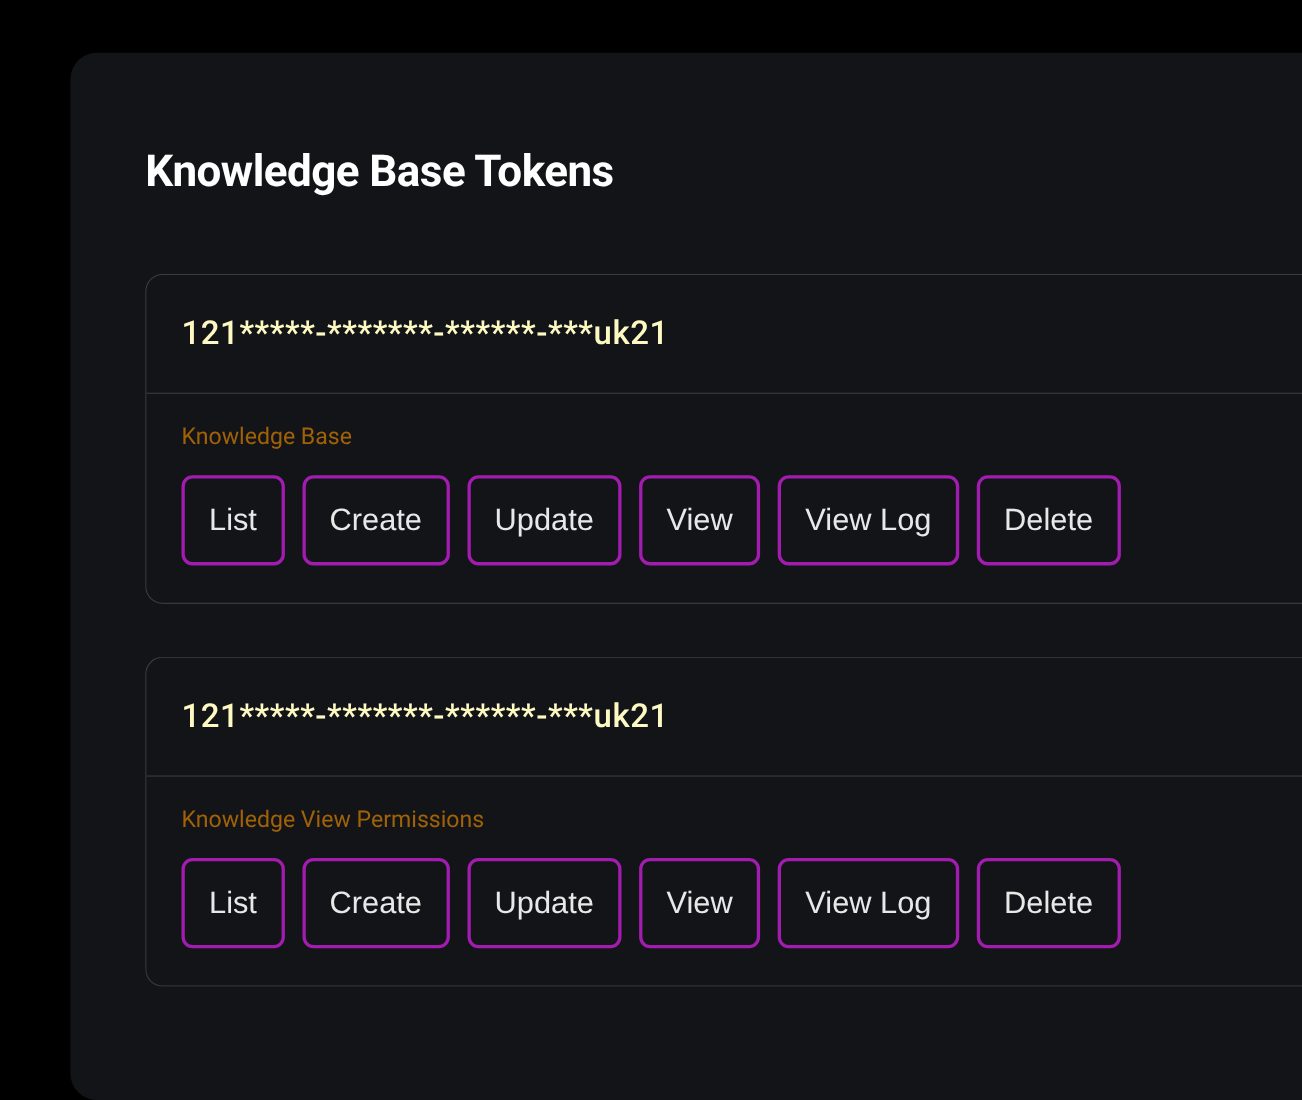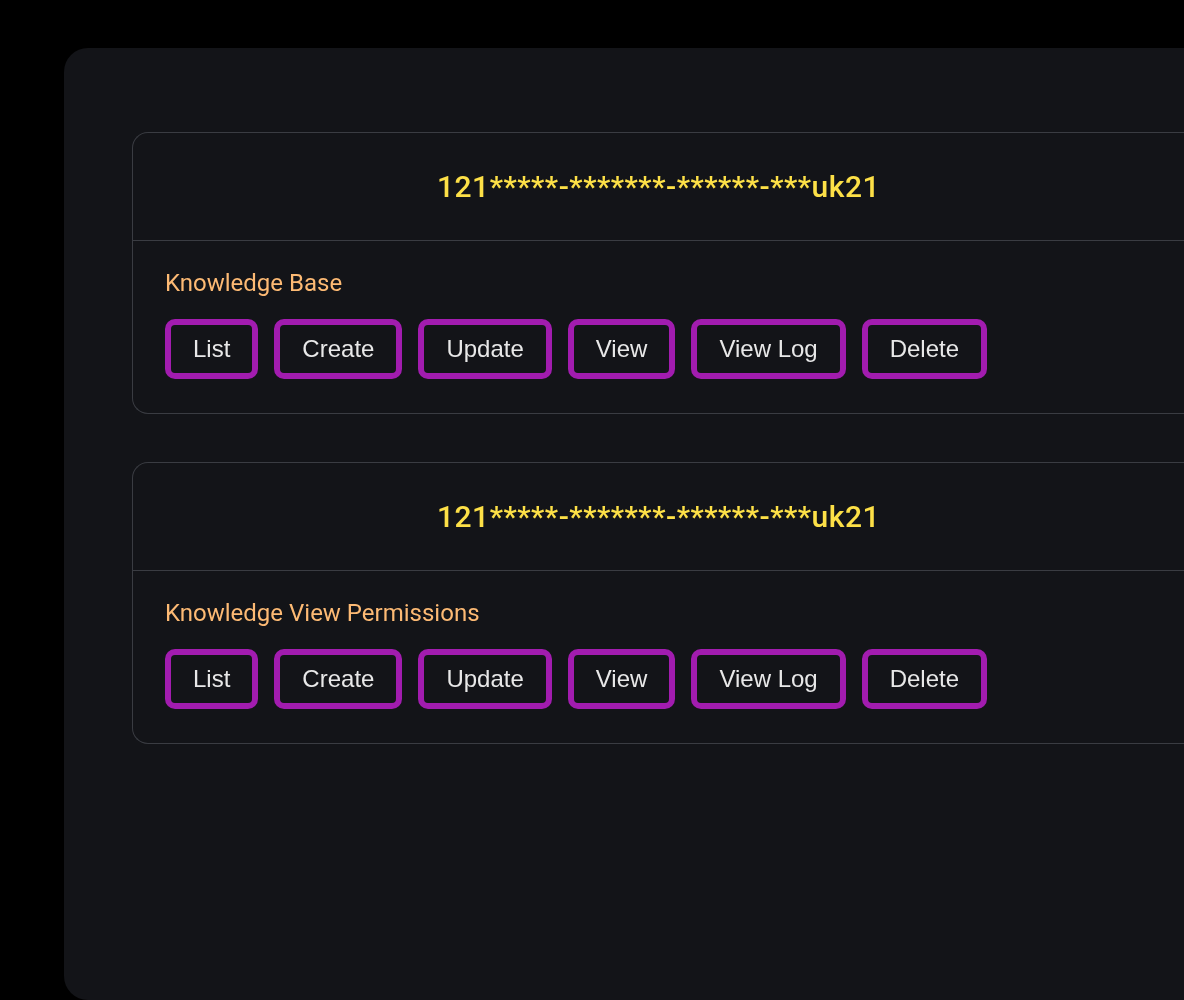--- a/index.html
+++ b/index.html
@@ -41,60 +41,60 @@
       margin-bottom: 48px;
       overflow: hidden;
     }
     
     .token-header {
       padding: 36px 32px;
       border-bottom: 1px solid #3a3c42;
     }
     
     .token-id {
-      color: #fde047;
+      color: #fef9c3;
       font-size: 30px;
       font-weight: 500;
       letter-spacing: 0.5px;
-      text-align: center;
     }
     
     .token-body {
       padding: 28px 32px 34px 32px;
     }
     
     .section-label {
-      color: #fdba74;
-      font-size: 24px;
+      color: #a16207;
+      font-size: 21px;
       font-weight: 400;
       margin-bottom: 22px;
     }
     
     .perm-row {
       display: flex;
       gap: 16px;
     }
     
     .perm-chip {
-      border: 6px solid #a21caf;
+      border: 3px solid #a21caf;
       border-radius: 10px;
-      padding: 12px 22px;
+      padding: 24px 22px;
       color: #e8e8e8;
-      font-size: 24px;
+      font-size: 28px;
       font-weight: 400;
       background: transparent;
       cursor: pointer;
       line-height: 1;
       white-space: nowrap;
     }
   </style>
 </head>
 <body>
 
 <div class="panel">
+  <h1 class="page-title">Knowledge Base Tokens</h1>
 
   <div class="token-card">
     <div class="token-header">
       <div class="token-id">121*****-*******-******-***uk21</div>
     </div>
     <div class="token-body">
       <div class="section-label">Knowledge Base</div>
       <div class="perm-row">
         <button class="perm-chip">List</button>
         <button class="perm-chip">Create</button>

